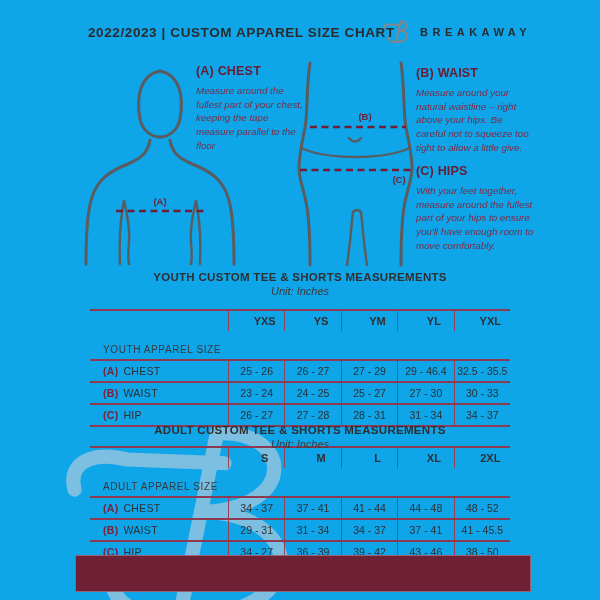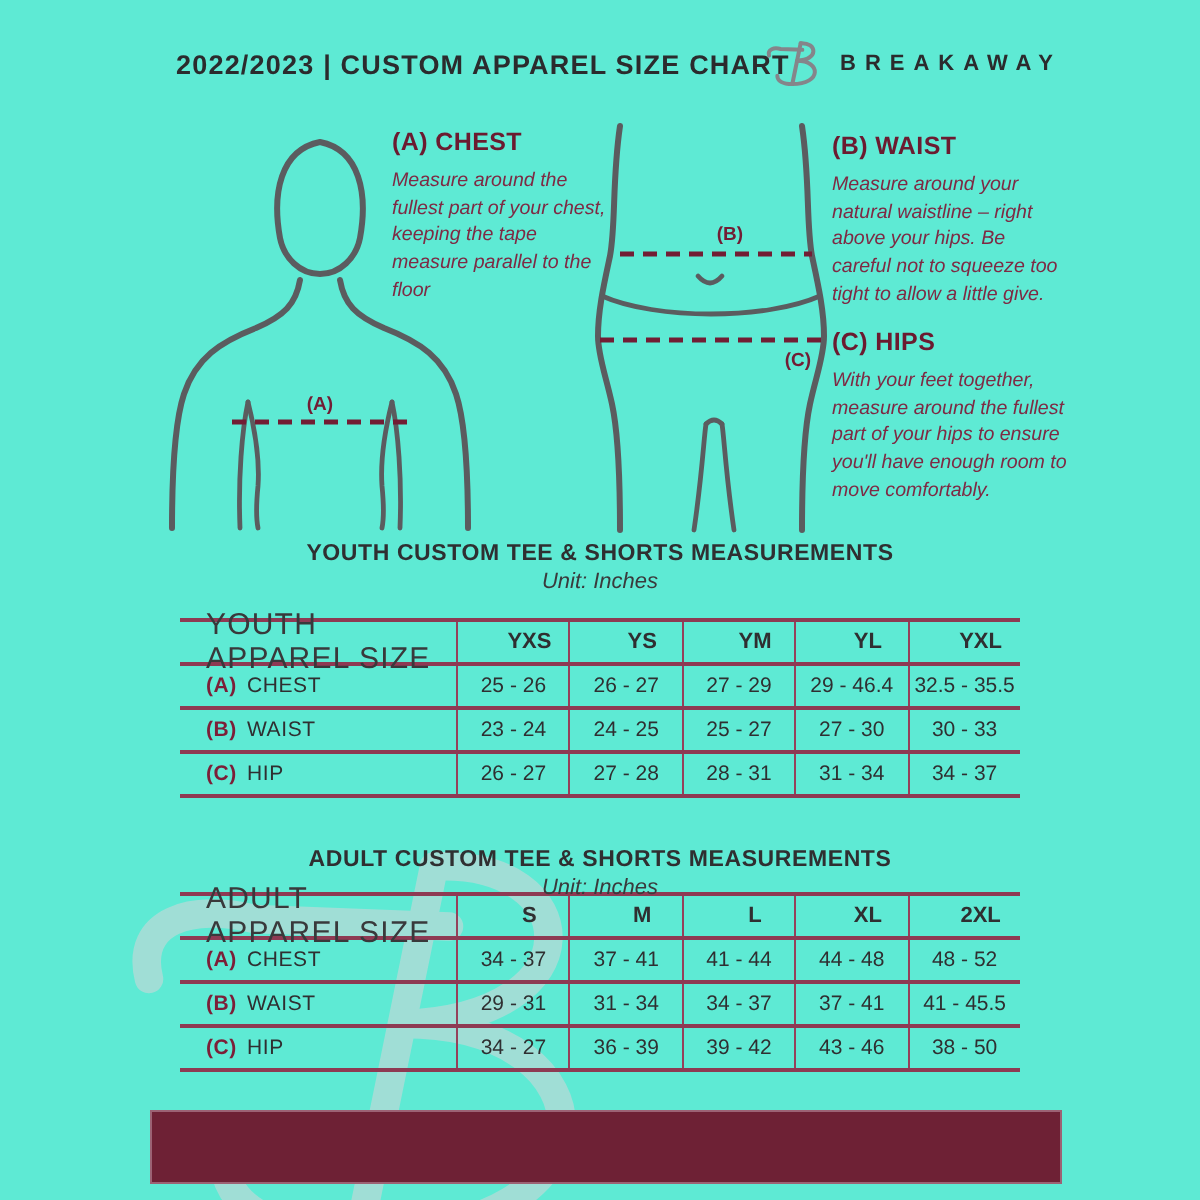--- a/index.html
+++ b/index.html
@@ -1,18 +1,18 @@
 <!DOCTYPE html>
 <html><head>
 <meta charset="utf-8">
 <style>
   * { margin: 0; padding: 0; box-sizing: border-box; }
   html, body { width: 600px; height: 600px; }
   body { font-family: "Liberation Sans", sans-serif; background: #e4e4e6; }
-  .page { position: relative; width: 600px; height: 600px; background: #5eead4; overflow: hidden; }
+  .page { position: relative; width: 600px; height: 600px; background: #0ea5e9; overflow: hidden; }
 
   
   .doc-title { position: absolute; left: 88px; top: 25px; font-size: 13.5px; font-weight: bold;
                letter-spacing: 0.6px; color: #2b2b2d; z-index: 2; }
   .brand-wrap { position: absolute; left: 381px; top: 17px; display: flex; align-items: center; z-index: 2; }
   .brand-logo { width: 32px; height: 30px; }
   .brand-name { font-size: 11px; font-weight: bold; letter-spacing: 4.5px; color: #2b2b2d; margin-left: 7px; }
 
   
   .watermark { position: absolute; left: 52px; top: 382px; width: 270px; height: 290px; z-index: 0; opacity: 0.55; }
@@ -42,21 +42,21 @@
   .tbl-unit { text-align: center; font-size: 11px; font-style: italic; color: #3a3a3c; margin-top: 2px; }
   .stable { position: absolute; left: 90px; width: 420px; border-bottom: 2px solid #8e3a53; }
   .stable-youth { top: 309px; }
   .stable-adult { top: 446px; }
   .trow { display: grid; grid-template-columns: 138px repeat(5, 1fr); border-top: 2px solid #8e3a53; }
   .cell { height: 20px; display: flex; align-items: center; justify-content: center;
           font-size: 10.5px; color: #2f2f31; }
   .cell:not(:first-child) { border-left: 1px solid #95415a; }
   .label-cell { justify-content: flex-start; padding-left: 13px; letter-spacing: 0.3px; }
   .size-head { font-weight: bold; font-size: 11px; padding-left: 16px; }
-  .hdr-label { font-size: 15px; letter-spacing: 0.6px; color: #39393b; }
+  .hdr-label { font-size: 10px; letter-spacing: 0.6px; color: #39393b; margin-top: 28px; }
   .row-key { font-weight: bold; color: #7c1f38; margin-right: 5px; }
 
   
   .footer-bar { position: absolute; left: 75px; top: 555px; width: 456px; height: 37px;
                 background: #6e2135; border: 1px solid #9c6274; z-index: 2; }
 </style>
 </head>
 <body>
 
 <div class="page">

